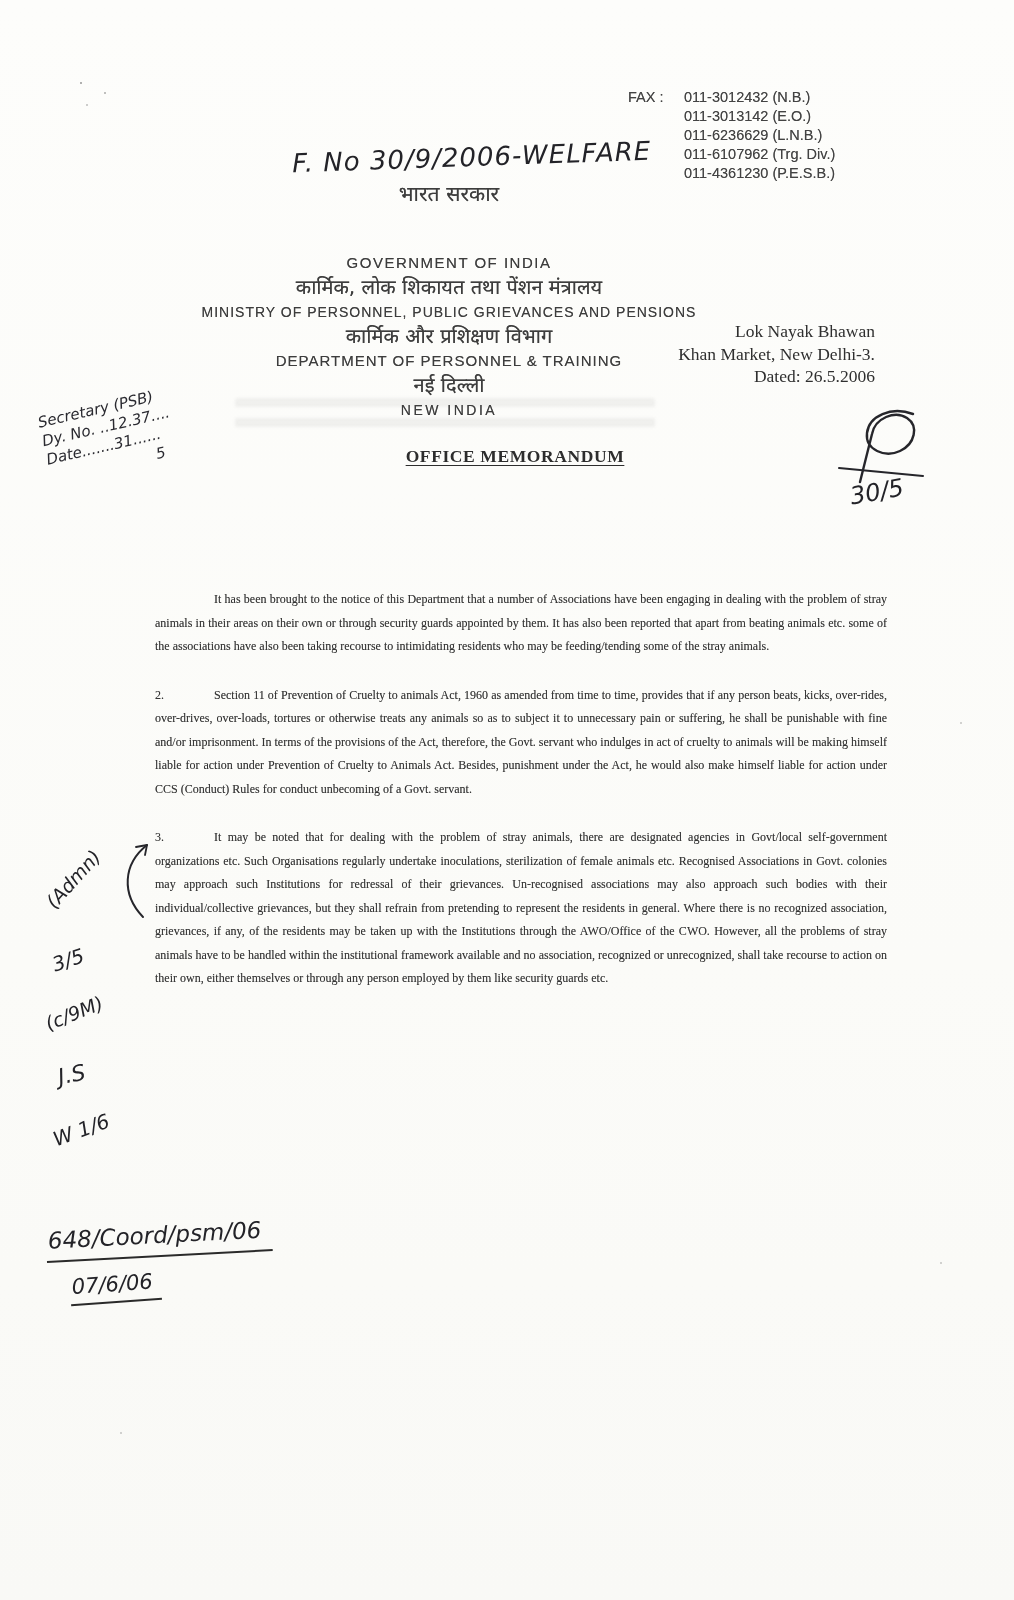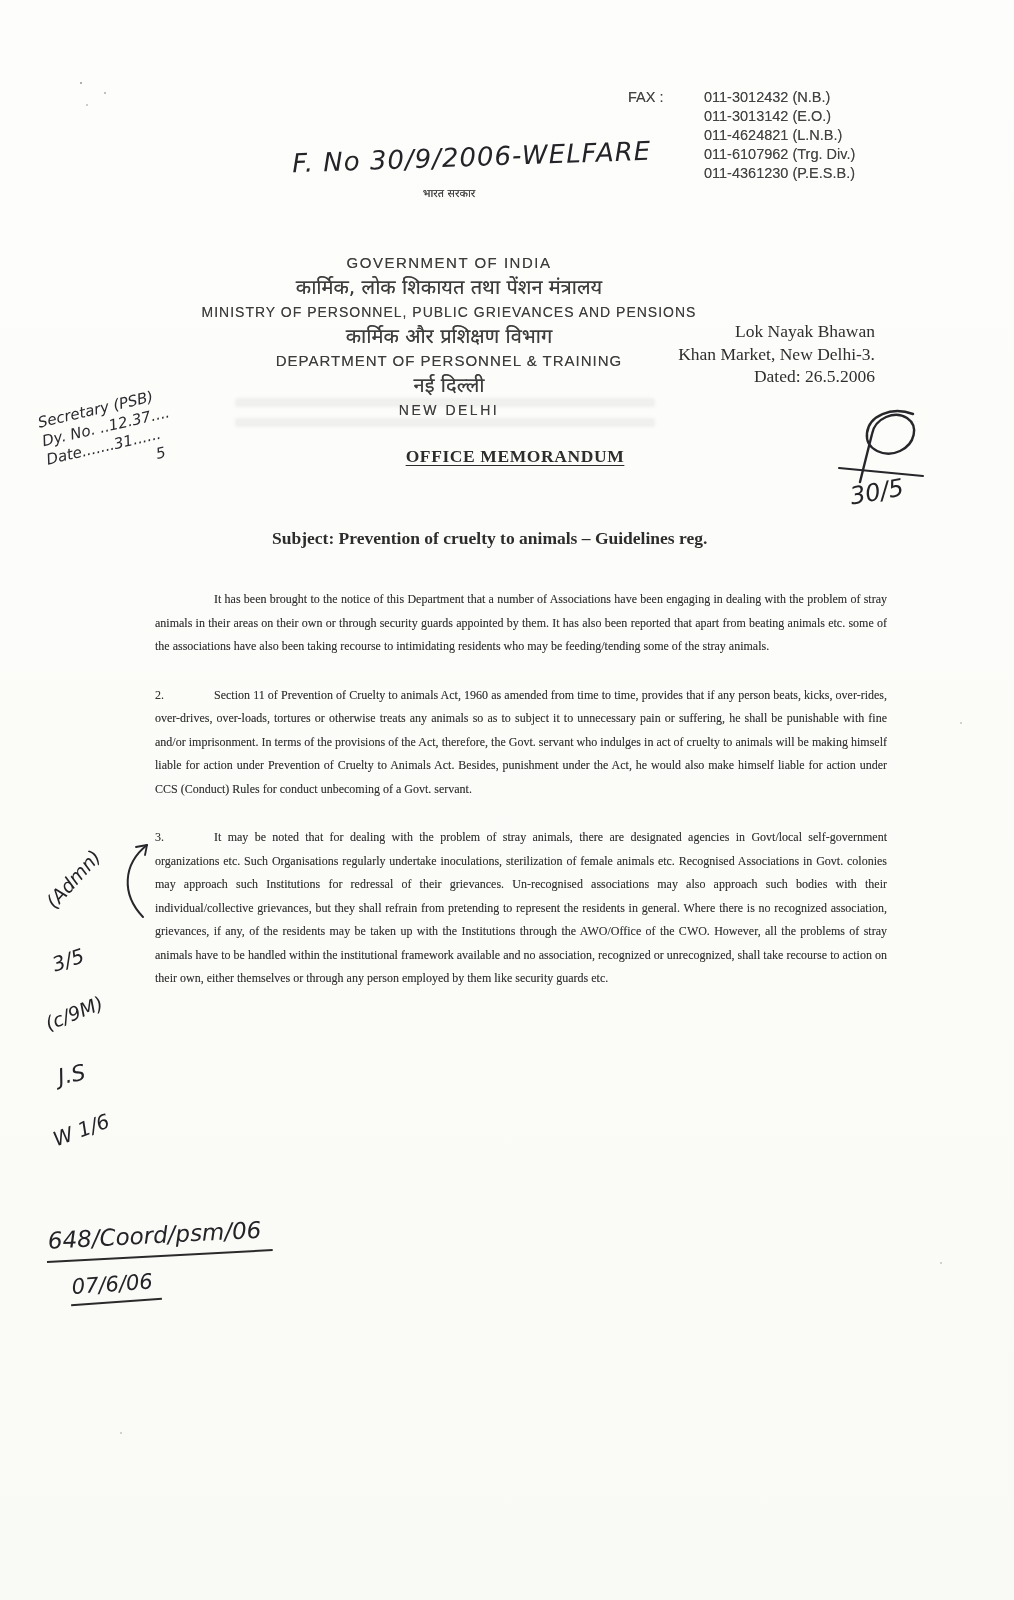--- a/index.html
+++ b/index.html
@@ -14,29 +14,29 @@
     font-family: "Liberation Serif", serif;
     color: #3b3b3b;
   }
 
   .fax-block {
     position: absolute; left: 628px; top: 88px;
     font-family: "Liberation Sans", sans-serif;
     font-size: 14.5px; line-height: 19px; color: #434343;
     text-shadow: 0 0 0.3px rgba(0,0,0,.45);
   }
-  .fax-row { display: flex; gap: 20px; }
+  .fax-row { display: flex; }
   .fax-label { display: inline-block; width: 56px; }
 
   .header-block {
     position: absolute; left: 60px; top: 182px; width: 778px;
     text-align: center; color: #3d3d3d;
   }
   .header-block div { line-height: 24.5px; text-shadow: 0 0 0.35px rgba(0,0,0,.5); }
-  .h-hindi-sm { font-family: "DejaVu Sans", sans-serif; font-size: 11px; }
+  .h-hindi-sm { font-family: "DejaVu Sans", sans-serif; font-size: 21px; }
   .h-hindi    { font-family: "DejaVu Sans", sans-serif; font-size: 20px; }
   .h-govt     { font-family: "Liberation Sans", sans-serif; font-size: 15px; letter-spacing: 1.5px; margin-top: 44px; }
   .h-ministry { font-family: "Liberation Sans", sans-serif; font-size: 14px; letter-spacing: 1px; }
   .h-dept     { font-family: "Liberation Sans", sans-serif; font-size: 15px; letter-spacing: 1px; }
   .h-city     { font-family: "Liberation Sans", sans-serif; font-size: 14px; letter-spacing: 2.5px; }
 
   .address-block {
     position: absolute; right: 139px; top: 320px;
     text-align: right; font-size: 17.5px; line-height: 22.5px; color: #2f2f2f;
   }
@@ -123,21 +123,21 @@
     <div class="fax-row">
       <span class="fax-label">FAX :</span>
       <span>011-3012432 (N.B.)</span>
     </div>
     <div class="fax-row">
       <span class="fax-label"></span>
       <span>011-3013142 (E.O.)</span>
     </div>
     <div class="fax-row">
       <span class="fax-label"></span>
-      <span>011-4624821 (L.N.B.)</span>
+      <span>011-6236629 (L.N.B.)</span>
     </div>
     <div class="fax-row">
       <span class="fax-label"></span>
       <span>011-6107962 (Trg. Div.)</span>
     </div>
     <div class="fax-row">
       <span class="fax-label"></span>
       <span>011-4361230 (P.E.S.B.)</span>
     </div>
   </div>
@@ -145,21 +145,21 @@
   <div class="hand file-no">F. No 30/9/2006-WELFARE</div>
 
   <div class="header-block">
     <div class="h-hindi-sm">भारत सरकार</div>
     <div class="h-govt">GOVERNMENT OF INDIA</div>
     <div class="h-hindi">कार्मिक, लोक शिकायत तथा पेंशन मंत्रालय</div>
     <div class="h-ministry">MINISTRY OF PERSONNEL, PUBLIC GRIEVANCES AND PENSIONS</div>
     <div class="h-hindi">कार्मिक और प्रशिक्षण विभाग</div>
     <div class="h-dept">DEPARTMENT OF PERSONNEL &amp; TRAINING</div>
     <div class="h-hindi">नई दिल्ली</div>
-    <div class="h-city">NEW DELHI</div>
+    <div class="h-city">NEW INDIA</div>
   </div>
 
   <div class="address-block">
     <div>Lok Nayak Bhawan</div>
     <div>Khan Market, New Delhi-3.</div>
     <div>Dated: 26.5.2006</div>
   </div>
 
   <div class="hand stamp">
     <div>Secretary (PSB)</div>
@@ -169,21 +169,20 @@
   </div>
 
   <div class="memo-title">OFFICE MEMORANDUM</div>
 
   <svg class="sig-mark" width="96" height="80" viewBox="0 0 96 80">
     <path d="M80,8 C58,0 36,10 34,27 C32,44 52,52 67,45 C82,38 86,20 74,12 C62,4 42,12 39,28 L27,76" stroke="#26262b" stroke-width="2.4" fill="none" stroke-linecap="round"></path>
     <path d="M6,62 L90,70" stroke="#26262b" stroke-width="2" fill="none" stroke-linecap="round"></path>
   </svg>
   <div class="hand sig-note">30/5</div>
 
-  <div class="subject-line">Subject: Prevention of cruelty to animals – Guidelines reg.</div>
 
   <div class="body-text">
     <p><span class="pnum"></span><span>It has been brought to the notice of this Department that a number of Associations have been engaging in dealing with the problem of stray animals in their areas on their own or through security guards appointed by them. It has also been reported that apart from beating animals etc. some of the associations have also been taking recourse to intimidating residents who may be feeding/tending some of the stray animals.</span></p>
     <p><span class="pnum">2.</span><span>Section 11 of Prevention of Cruelty to animals Act, 1960 as amended from time to time, provides that if any person beats, kicks, over-rides, over-drives, over-loads, tortures or otherwise treats any animals so as to subject it to unnecessary pain or suffering, he shall be punishable with fine and/or imprisonment. In terms of the provisions of the Act, therefore, the Govt. servant who indulges in act of cruelty to animals will be making himself liable for action under Prevention of Cruelty to Animals Act. Besides, punishment under the Act, he would also make himself liable for action under CCS (Conduct) Rules for conduct unbecoming of a Govt. servant.</span></p>
     <p><span class="pnum">3.</span><span>It may be noted that for dealing with the problem of stray animals, there are designated agencies in Govt/local self-government organizations etc. Such Organisations regularly undertake inoculations, sterilization of female animals etc. Recognised Associations in Govt. colonies may approach such Institutions for redressal of their grievances. Un-recognised associations may also approach such bodies with their individual/collective grievances, but they shall refrain from pretending to represent the residents in general. Where there is no recognized association, grievances, if any, of the residents may be taken up with the Institutions through the AWO/Office of the CWO. However, all the problems of stray animals have to be handled within the institutional framework available and no association, recognized or unrecognized, shall take recourse to action on their own, either themselves or through any person employed by them like security guards etc.</span></p>
   </div>
 
   <svg class="bracket-mark" width="42" height="78" viewBox="0 0 42 78">
     <path d="M32,3 C8,22 6,52 28,75" stroke="#26262b" stroke-width="2" fill="none" stroke-linecap="round"></path>
     <path d="M32,3 L21,5 M32,3 L30,13" stroke="#26262b" stroke-width="1.8" fill="none" stroke-linecap="round"></path>

